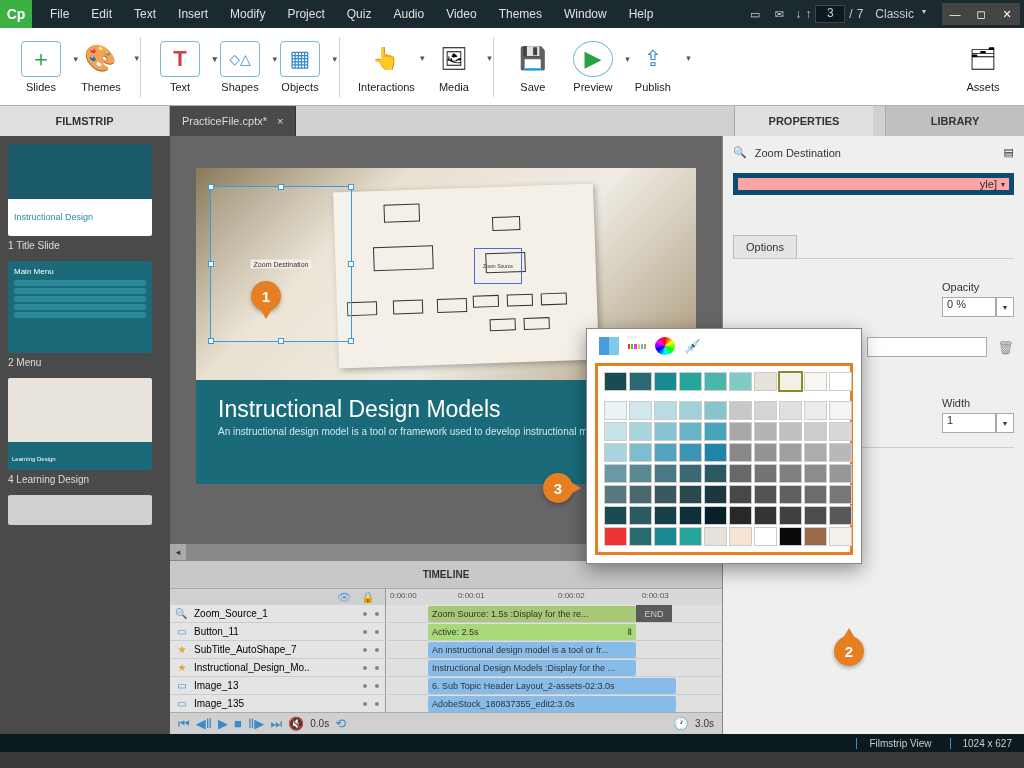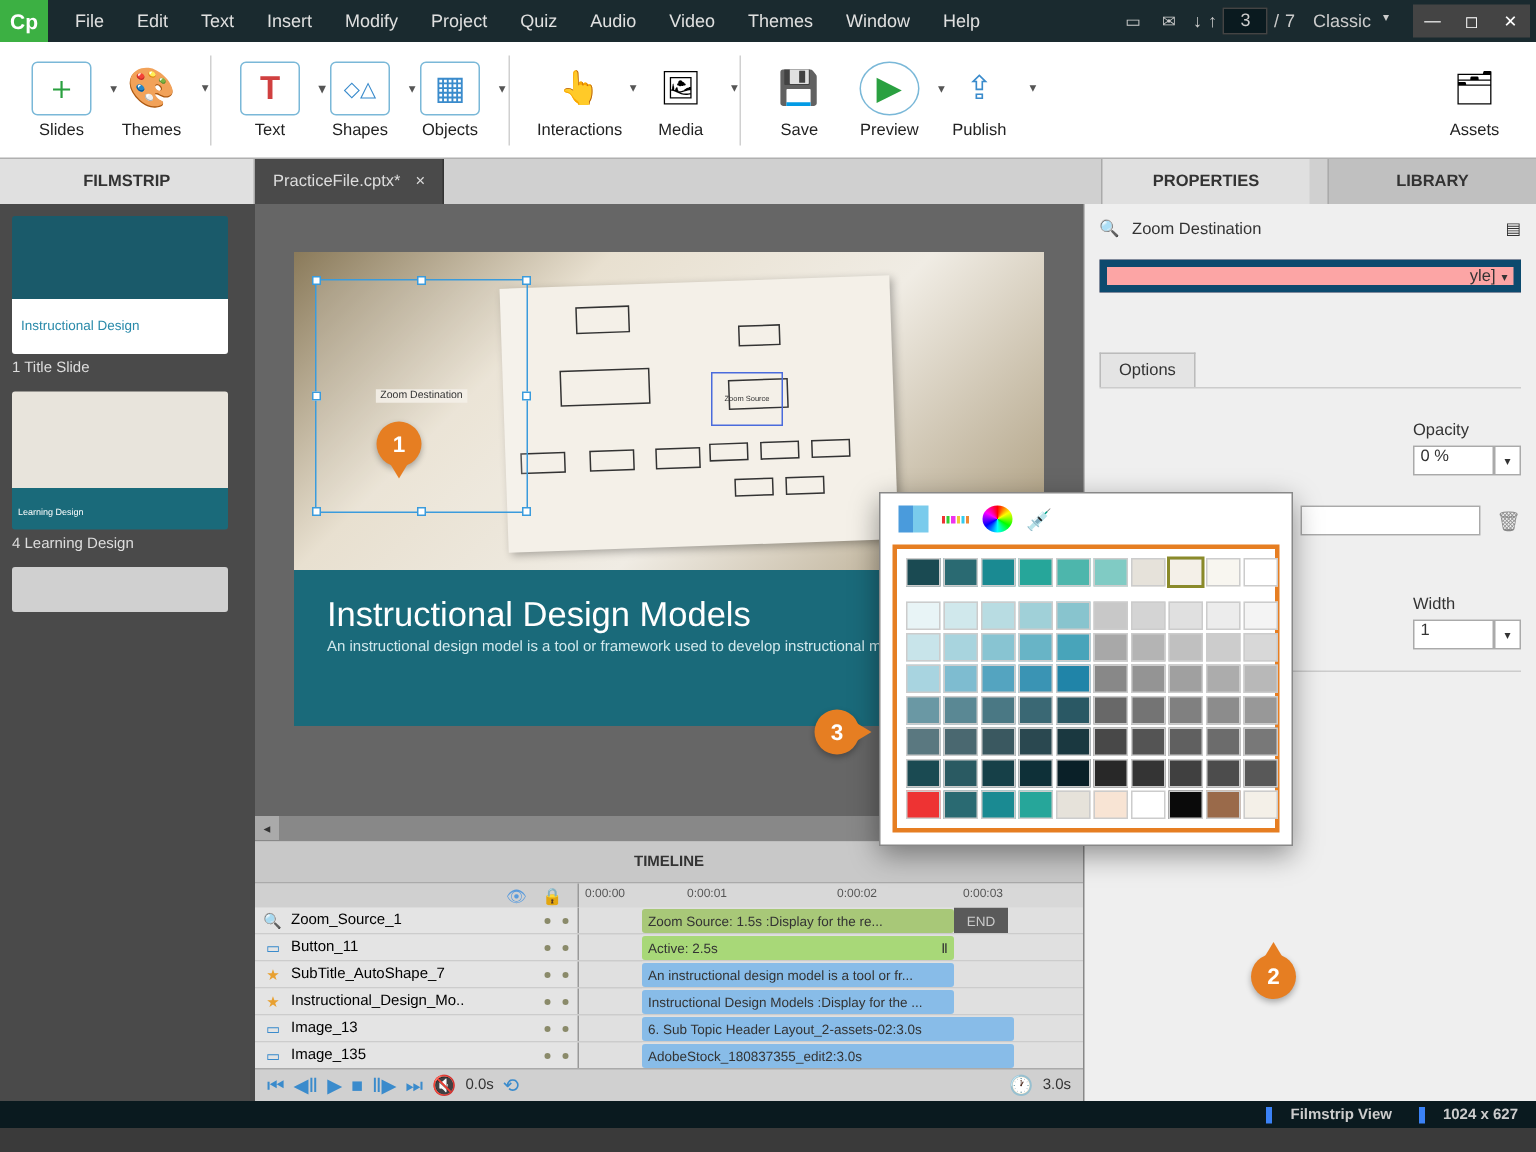--- a/index.html
+++ b/index.html
@@ -131,21 +131,21 @@
 .rp-input { background: #fff; border: 1px solid #aaa; height: 20px; width: 54px; padding: 0 4px; font-size: 11px; }
 .rp-dd { background: #fff; border: 1px solid #aaa; height: 20px; width: 18px; display: flex; align-items: center; justify-content: center; font-size: 8px; }
 .rp-swatch-btn { width: 50px; height: 20px; border: 1px solid #aaa; background: #fff; position: relative; }
 .rp-swatch-btn.highlight { outline: 2px solid #e67e22; }
 .rp-swatch-btn::after { content: "▾"; position: absolute; right: 3px; top: 3px; font-size: 8px; color: #555; }
 .rp-stroke-img { width: 40px; height: 20px; border: 1px solid #aaa; background: #fff; }
 .rp-trash { color: #888; font-size: 13px; }
 
 
 .statusbar { height: 18px; background: #0a1a1f; color: #ccc; display: flex; align-items: center; justify-content: flex-end; gap: 18px; padding: 0 12px; font-size: 10px; }
-.statusbar span { border-left: 4px solid #3b82f6; padding-left: 12px; font-weight: bold; }
+.statusbar span { border-left: 1px solid #3b82f6; padding-left: 12px; }
 </style>
 </head>
 <body>
 
 <div class="titlebar">
   <div class="app-logo">Cp</div>
   <div class="menubar">
     <div class="menu-item">File</div>
     <div class="menu-item">Edit</div>
     <div class="menu-item">Text</div>
@@ -246,20 +246,31 @@
   <div class="callout c1">1</div>
   <div class="callout c2">2</div>
   <div class="callout c3">3</div>
 
   <div class="filmstrip">
     <div class="thumb">
       <div class="thumb-img thumb-title-slide">
           <div class="tb-text">Instructional Design</div>
         </div>
       <div class="thumb-label">1 Title Slide</div>
+    </div>
+    <div class="thumb">
+      <div class="thumb-img thumb-menu-slide">
+        <div class="mt">Main Menu</div>
+        <div class="mbar"></div>
+          <div class="mbar"></div>
+          <div class="mbar"></div>
+          <div class="mbar"></div>
+          <div class="mbar"></div>
+      </div>
+      <div class="thumb-label">2 Menu</div>
     </div>
     <div class="thumb">
       <div class="thumb-img thumb-learn">
           <div class="ld-text">Learning Design</div>
         </div>
       <div class="thumb-label">4 Learning Design</div>
     </div>
     <div class="thumb">
       <div class="thumb-img thumb-partial"></div>
     </div>

